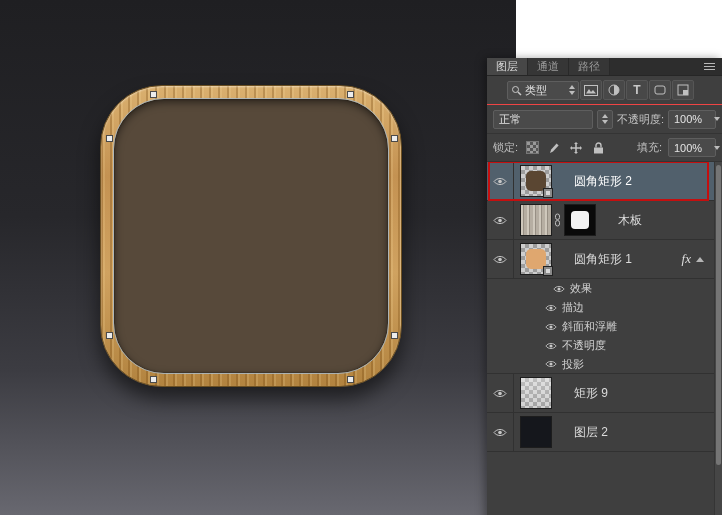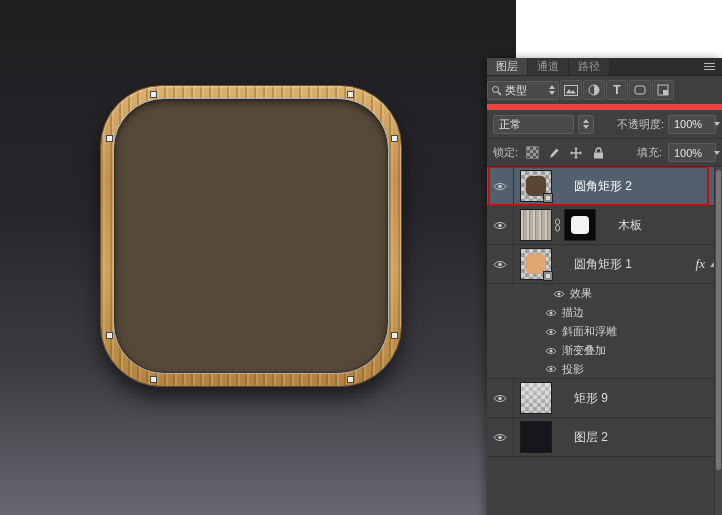--- a/index.html
+++ b/index.html
@@ -21,35 +21,35 @@
 
   
   .panel{position:absolute;left:487px;top:58px;width:235px;height:473px;background:var(--panel-bg,#3f3f3f);
     color:#d6d6d6;display:flex;flex-direction:column;box-shadow:-3px 0 8px rgba(0,0,0,.35);font-size:12px;}
   .tabbar{height:17px;flex:0 0 auto;background:#2d2d2d;display:flex;align-items:stretch;border-bottom:1px solid #262626;}
   .tab{padding:0 9px;font-size:11px;color:#9a9a9a;display:flex;align-items:center;background:#363636;border-right:1px solid #292929;cursor:default;}
   .tab.active{background:#474747;color:#dadada;}
   .panel-menu{margin-left:auto;width:26px;display:flex;align-items:center;justify-content:center;}
   .menu-lines{width:11px;height:8px;background:repeating-linear-gradient(180deg,#b9b9b9 0 1px,rgba(0,0,0,0) 1px 3px);}
 
-  .filter-row{height:28px;flex:0 0 auto;display:flex;align-items:center;gap:1px;padding:0 0;border-bottom:6px solid #ef4444;}
+  .filter-row{height:28px;flex:0 0 auto;display:flex;align-items:center;gap:1px;padding:0 20px;border-bottom:1px solid #ef4444;}
   .kind-dd{height:19px;width:72px;background:#4a4a4a;border:1px solid #5e5e5e;border-radius:2px;
     display:flex;align-items:center;gap:3px;padding:0 3px;box-sizing:border-box;}
   .kind-dd span{font-size:11px;color:#e2e2e2;}
   .stepcol{margin-left:auto;display:flex;flex-direction:column;gap:2px;align-items:center;}
   .tri-u{width:0;height:0;border-left:3px solid transparent;border-right:3px solid transparent;border-bottom:4px solid #bdbdbd;}
   .tri-d{width:0;height:0;border-left:3px solid transparent;border-right:3px solid transparent;border-top:4px solid #bdbdbd;}
   .fbtn{width:22px;height:20px;background:#484848;border:1px solid #565656;border-radius:2px;
     display:flex;align-items:center;justify-content:center;color:#c8c8c8;font-size:12px;box-sizing:border-box;}
   .fbtn b{font-weight:bold;font-size:12px;color:#c8c8c8;}
 
   .blend-row{height:28px;flex:0 0 auto;display:flex;align-items:center;gap:4px;padding:0 6px;border-bottom:1px solid #343434;}
   .dd{height:19px;background:#4a4a4a;border:1px solid #5e5e5e;border-radius:2px;display:flex;align-items:center;
     padding:0 5px;font-size:11px;color:#e3e3e3;box-sizing:border-box;}
-  .dd-blend{width:81px;font-family:Liberation Mono, monospace;}
+  .dd-blend{width:100px;font-family:Liberation Mono, monospace;}
   .stepbox{height:19px;width:16px;background:#4a4a4a;border:1px solid #5e5e5e;border-radius:2px;
     display:flex;flex-direction:column;align-items:center;justify-content:center;gap:2px;box-sizing:border-box;}
   .lbl{font-size:11px;color:#c2c2c2;white-space:nowrap;}
   .dd-val{width:48px;justify-content:space-between;gap:12px;}
   .dd-arrow{width:0;height:0;border-left:3.5px solid transparent;border-right:3.5px solid transparent;border-top:4px solid #bdbdbd;}
 
   .lock-row{height:27px;flex:0 0 auto;display:flex;align-items:center;gap:6px;padding:0 6px;border-bottom:1px solid #343434;}
   .lock-ico{width:16px;height:16px;display:flex;align-items:center;justify-content:center;}
   .mini-checker{width:11px;height:11px;border:1px solid #777;
     background-color:#999;background-image:linear-gradient(45deg,#555 25%,transparent 25% 75%,#555 75%),linear-gradient(45deg,#555 25%,transparent 25% 75%,#555 75%);
@@ -69,21 +69,21 @@
   .shape-tan{background:#dfa76f;}
   .vm-badge{position:absolute;right:-2px;bottom:-2px;width:10px;height:10px;background:#8a8a8a;border:1px solid #222;box-sizing:border-box;}
   .vm-badge::after{content:"";position:absolute;inset:2px;background:#d9d9d9;}
   .wood-thumb{background:repeating-linear-gradient(90deg,#cfc8bc 0 2px,#978f84 2px 3px,#b6aea2 3px 6px);}
   .mask-thumb{background:#0a0a0a;}
   .mask-inner{position:absolute;inset:6px;background:#f4f4f4;border-radius:4px;}
   .dark-thumb{background:#15171c;}
   .faint-fill{position:absolute;inset:0;background:linear-gradient(180deg,rgba(255,255,255,.35),rgba(255,255,255,.05));}
   .link-ico{margin:0 -3px 0 -4px;flex:0 0 auto;}
   .lname{font-size:12px;color:#dcdcdc;margin-left:16px;white-space:nowrap;}
-  .fx-wrap{margin-left:auto;display:flex;align-items:center;gap:5px;padding-right:4px;}
+  .fx-wrap{margin-left:auto;display:flex;align-items:center;gap:5px;padding-right:18px;}
   .fx-label{font-family:"Liberation Serif",serif;font-style:italic;font-size:13px;color:#dedede;}
   .fx-tri{width:0;height:0;border-left:4px solid transparent;border-right:4px solid transparent;border-bottom:5px solid #b5b5b5;}
 
   .erow{height:19px;display:flex;align-items:center;gap:5px;box-sizing:border-box;}
   .erow.header{padding-left:66px;}
   .erow.item{padding-left:58px;}
   .erow.last{border-bottom:1px solid #313131;}
   .elabel{font-size:11px;color:#d2d2d2;white-space:nowrap;}
 
   .red-box{position:absolute;left:1px;top:-1px;width:221px;height:40px;border:2px solid var(--accent-red,#c40f0f);
@@ -277,21 +277,21 @@
           <path d="M1 4.5 C4 0.5 10 0.5 13 4.5 C10 8.5 4 8.5 1 4.5 Z" fill="none" stroke="#c8c8c8"></path>
           <circle cx="7" cy="4.5" r="1.8" fill="#c8c8c8"></circle>
         </svg>
         <span class="elabel">斜面和浮雕</span>
       </div>
       <div class="erow item">
         <svg width="12" height="8" viewBox="0 0 14 9">
           <path d="M1 4.5 C4 0.5 10 0.5 13 4.5 C10 8.5 4 8.5 1 4.5 Z" fill="none" stroke="#c8c8c8"></path>
           <circle cx="7" cy="4.5" r="1.8" fill="#c8c8c8"></circle>
         </svg>
-        <span class="elabel">渐变叠加</span>
+        <span class="elabel">不透明度</span>
       </div>
       <div class="erow item last">
         <svg width="12" height="8" viewBox="0 0 14 9">
           <path d="M1 4.5 C4 0.5 10 0.5 13 4.5 C10 8.5 4 8.5 1 4.5 Z" fill="none" stroke="#c8c8c8"></path>
           <circle cx="7" cy="4.5" r="1.8" fill="#c8c8c8"></circle>
         </svg>
         <span class="elabel">投影</span>
       </div>
 
       <div class="lrow">

